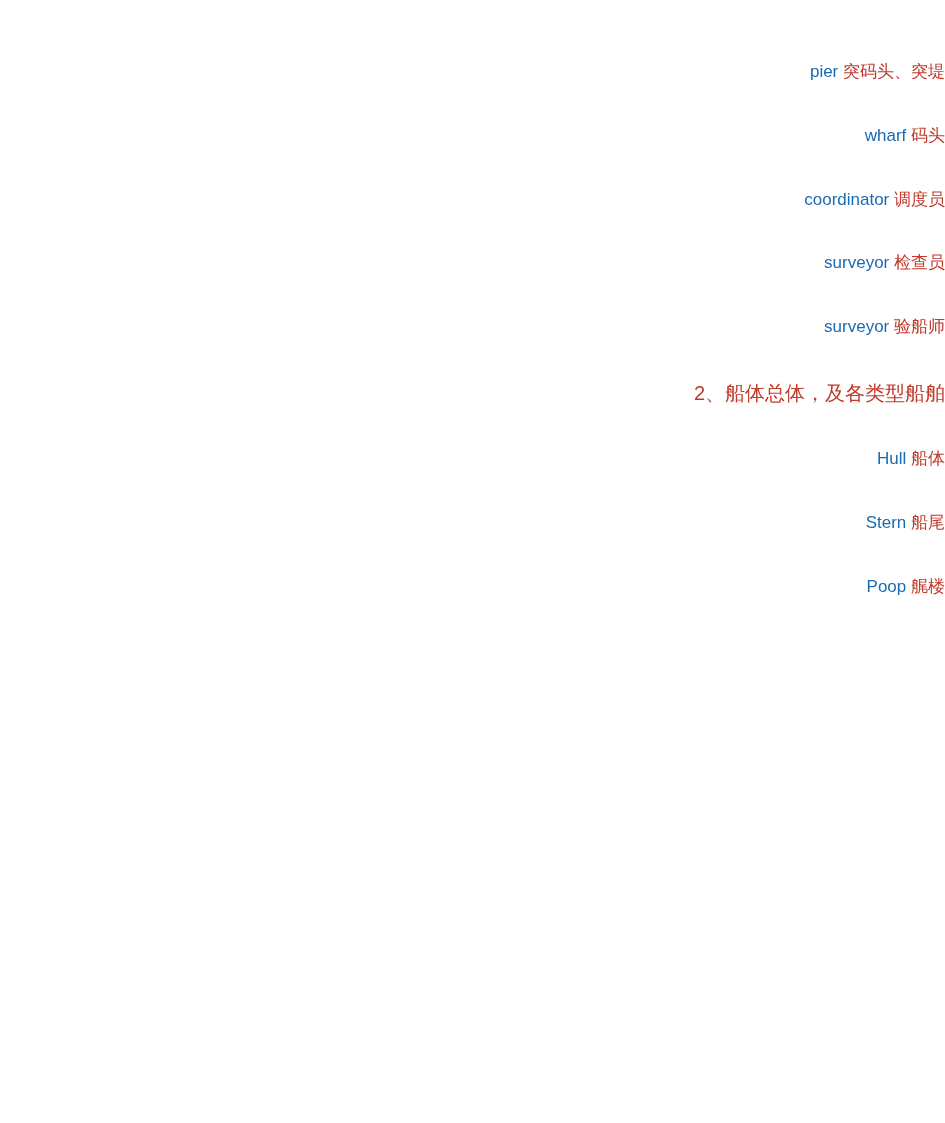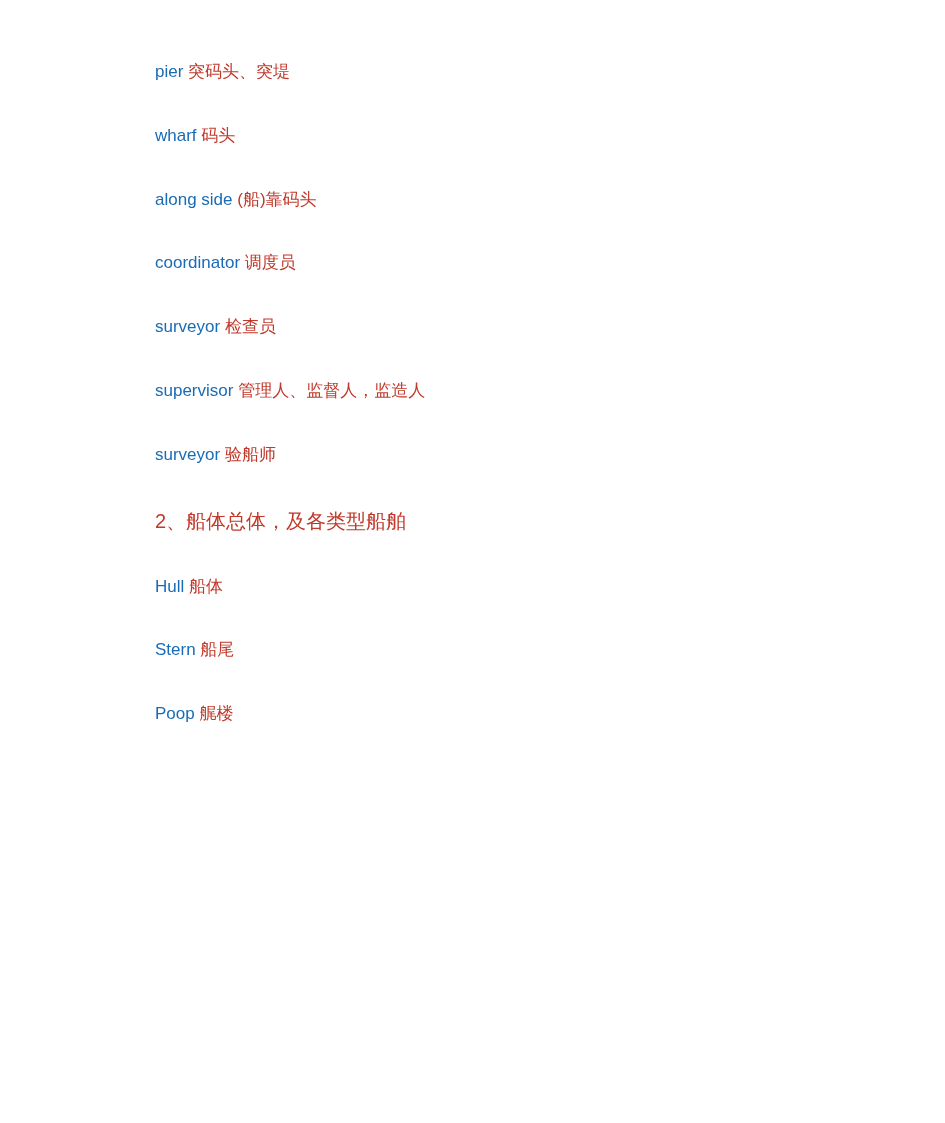--- a/index.html
+++ b/index.html
@@ -1,18 +1,19 @@
 <!DOCTYPE html>
 <html><head>
   <meta charset="utf-8">
   <style>
     * {
       margin: 0;
       padding: 0;
       box-sizing: border-box;
+      text-align: right;
     }
 
     body {
       background: #ffffff;
       font-family: Arial, "Microsoft YaHei", sans-serif;
       width: 945px;
       min-height: 1123px;
       padding: 60px 0 60px 155px;
     }
 
@@ -42,24 +43,22 @@
     }
   </style>
 </head>
 <body>
 
 <div>
 
   <div id="entries-container">
       <div class="entry"><span class="english">pier  </span><span class="chinese">突码头、突堤</span></div>
       <div class="entry"><span class="english">wharf  </span><span class="chinese">码头</span></div>
-      <div class="entry"><span class="english">along side  </span><span class="chinese">(船)靠码头</span></div>
       <div class="entry"><span class="english">coordinator  </span><span class="chinese">调度员</span></div>
       <div class="entry"><span class="english">surveyor  </span><span class="chinese">检查员</span></div>
-      <div class="entry"><span class="english">supervisor  </span><span class="chinese">管理人、监督人，监造人</span></div>
       <div class="entry"><span class="english">surveyor  </span><span class="chinese">验船师</span></div>
     </div>
 
   <div class="section-header">
     <span class="chinese-only">2、船体总体，及各类型船舶</span>
   </div>
 
   <div id="hull-entries-container">
       <div class="entry"><span class="english">Hull  </span><span class="chinese">船体</span></div>
       <div class="entry"><span class="english">Stern  </span><span class="chinese">船尾</span></div>

